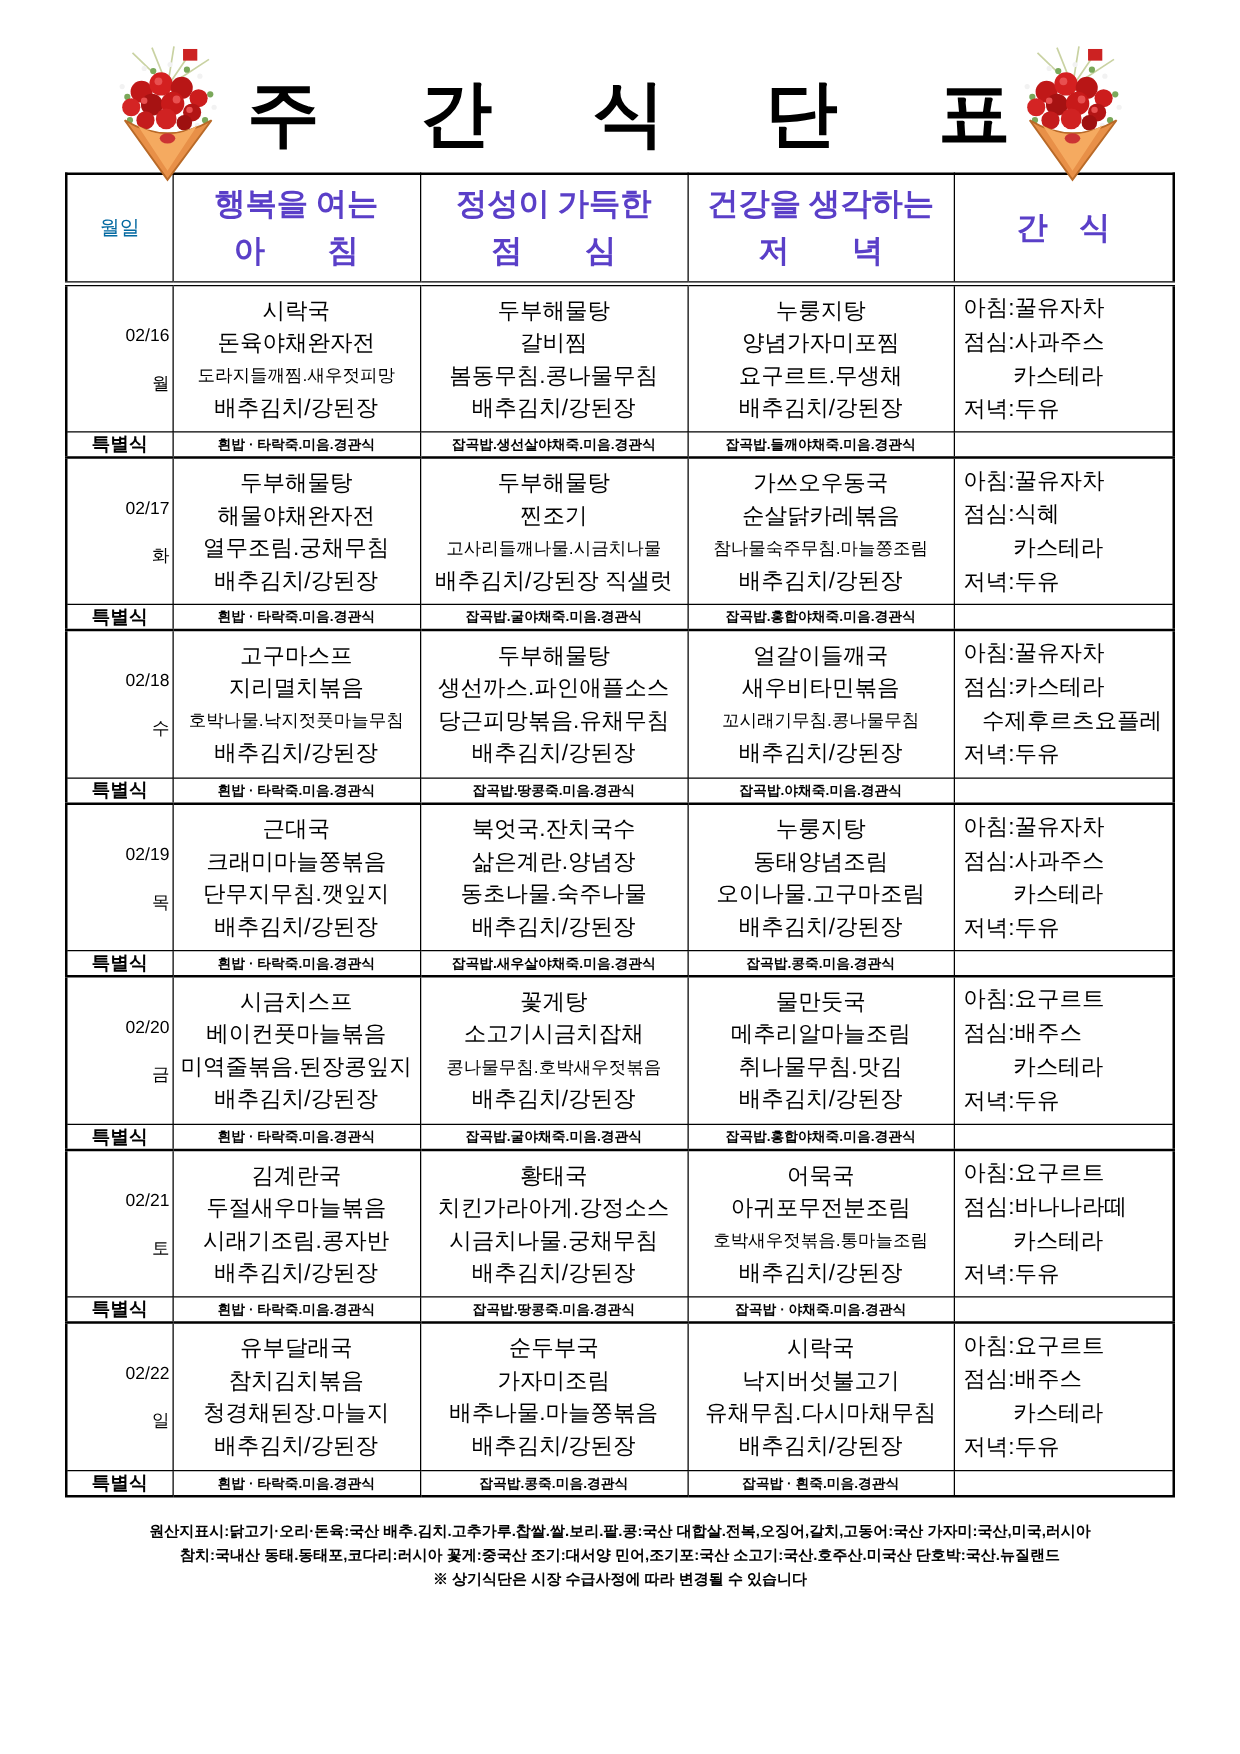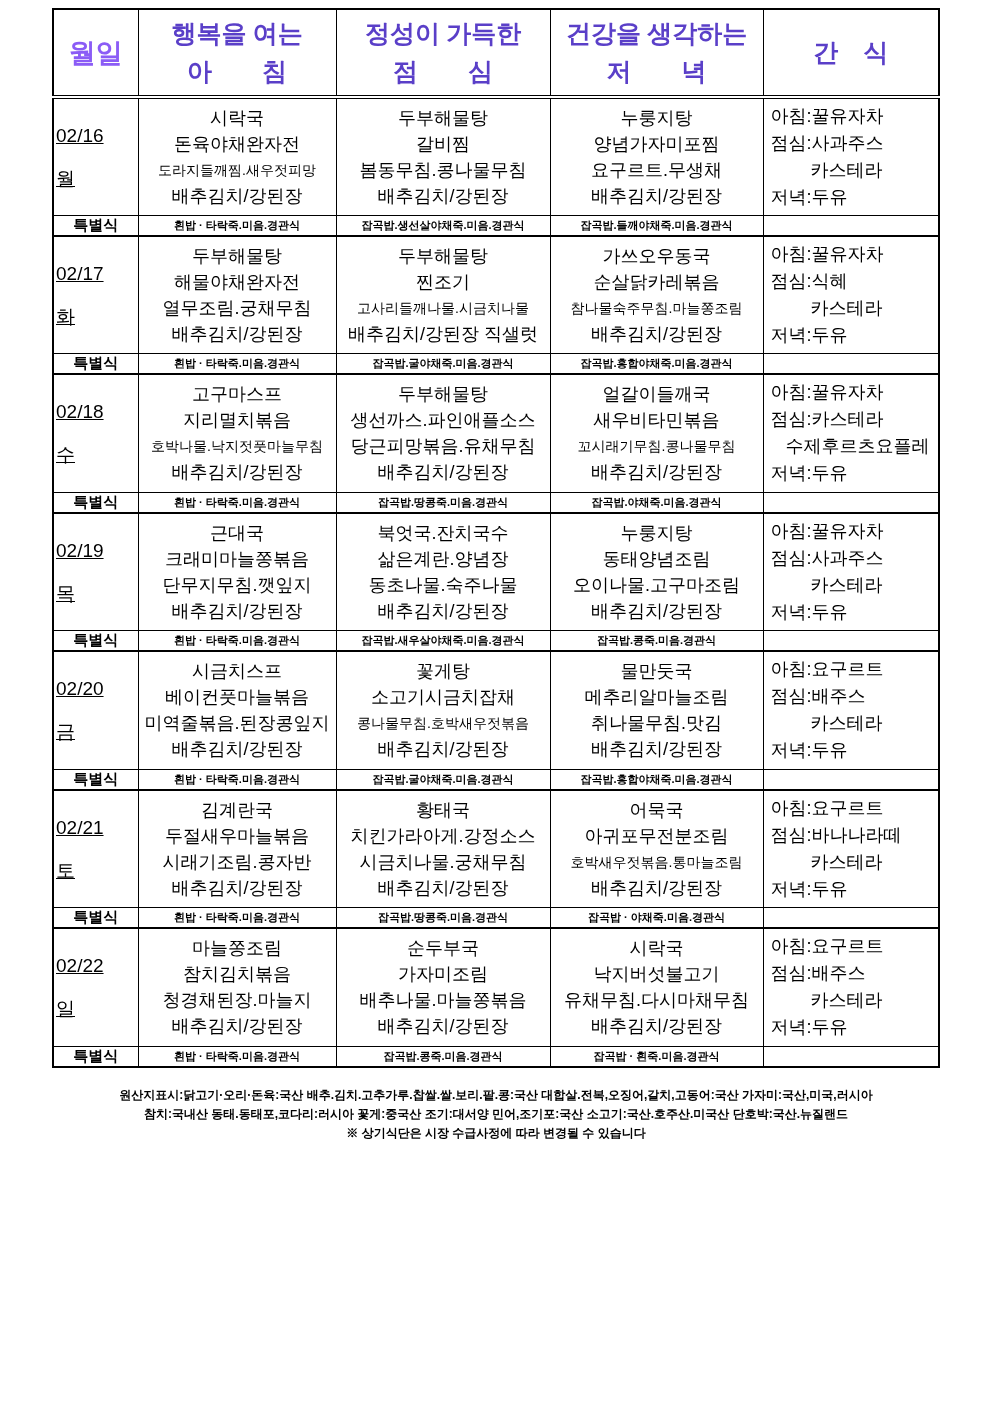--- a/index.html
+++ b/index.html
@@ -29,31 +29,31 @@
     border-collapse: collapse; table-layout: fixed;
     width: 886px; margin: 8px auto 0;
     border: 2.5px solid #000;
   }
   td { border: 1.5px solid #000; padding: 0 2px; vertical-align: middle; }
 
   tr.header-row td {
     height: 88px; text-align: center; border-bottom: 4px double #000;
   }
   .h-date {
-    color: #8b5cf6; font-family: "Liberation Serif", serif;
-    font-weight: bold; font-size: 27px;
+    color: #0369a1; font-family: "Liberation Serif", serif;
+    font-weight: normal; font-size: 16px;
   }
   .h-meal {
     color: #5a3fc8; font-family: "Liberation Serif", serif;
     font-weight: bold; font-size: 25px; line-height: 1.5;
     white-space: pre-wrap;
   }
 
   tr.day-row { height: 118px; }
-  .date-cell { text-align: left; font-size: 19px; text-decoration: underline; }
+  .date-cell { text-align: right; font-size: 14px; }
   .date-cell .date-num { line-height: 1; }
   .date-cell .weekday { line-height: 1; margin-top: 24px; }
 
   .menu { text-align: center; }
   .menu .menu-line { font-size: 18px; line-height: 26px; white-space: pre-wrap; }
   .menu .menu-line.tight { font-size: 14px; }
 
   .snack { text-align: left; padding-left: 7px; margin-left: 36px; }
   .snack .menu-line { font-size: 18px; line-height: 27px; white-space: pre-wrap; }
 
@@ -123,20 +123,29 @@
           <circle cx="27" cy="45" r="2.5" fill="#e85050"></circle>
             <circle cx="62" cy="52" r="2.5" fill="#e85050"></circle>
         </g>
         <path d="M12,60 L45,106 L79,60 Q45,80 12,60 Z" fill="#e89048" stroke="#b96a28" stroke-width="1.5"></path>
         <path d="M22,64 L45,99 L68,64 Q45,78 22,64 Z" fill="#f5aa60"></path>
         <ellipse cx="45" cy="74" rx="6" ry="4" fill="#cc3333"></ellipse>
       </g>
     </defs>
   </svg>
 
+  <div class="title-wrap">
+    <svg class="bouquet" viewBox="0 0 90 110">
+        <use href="#bq"></use>
+      </svg>
+    <div class="page-title">주 간 식 단 표</div>
+    <svg class="bouquet" viewBox="0 0 90 110">
+        <use href="#bq"></use>
+      </svg>
+  </div>
 
   <table class="menu-table">
     <colgroup>
       <col style="width:85px">
         <col style="width:198px">
         <col style="width:214px">
         <col style="width:213px">
         <col style="width:176px">
     </colgroup>
 
@@ -379,21 +388,21 @@
       <td class="special-meal">잡곡밥 · 야채죽.미음.경관식</td>
       <td class="special-meal"></td>
     </tr>
 
     <tr class="day-row">
       <td class="date-cell">
         <div class="date-num">02/22</div>
         <div class="weekday">일</div>
       </td>
       <td class="menu">
-            <div class="menu-line">마늘쫑조림</div>
+            <div class="menu-line">유부달래국</div>
             <div class="menu-line">참치김치볶음</div>
             <div class="menu-line">청경채된장.마늘지</div>
             <div class="menu-line">배추김치/강된장</div>
           </td>
       <td class="menu">
             <div class="menu-line">순두부국</div>
             <div class="menu-line">가자미조림</div>
             <div class="menu-line">배추나물.마늘쫑볶음</div>
             <div class="menu-line">배추김치/강된장</div>
           </td>

